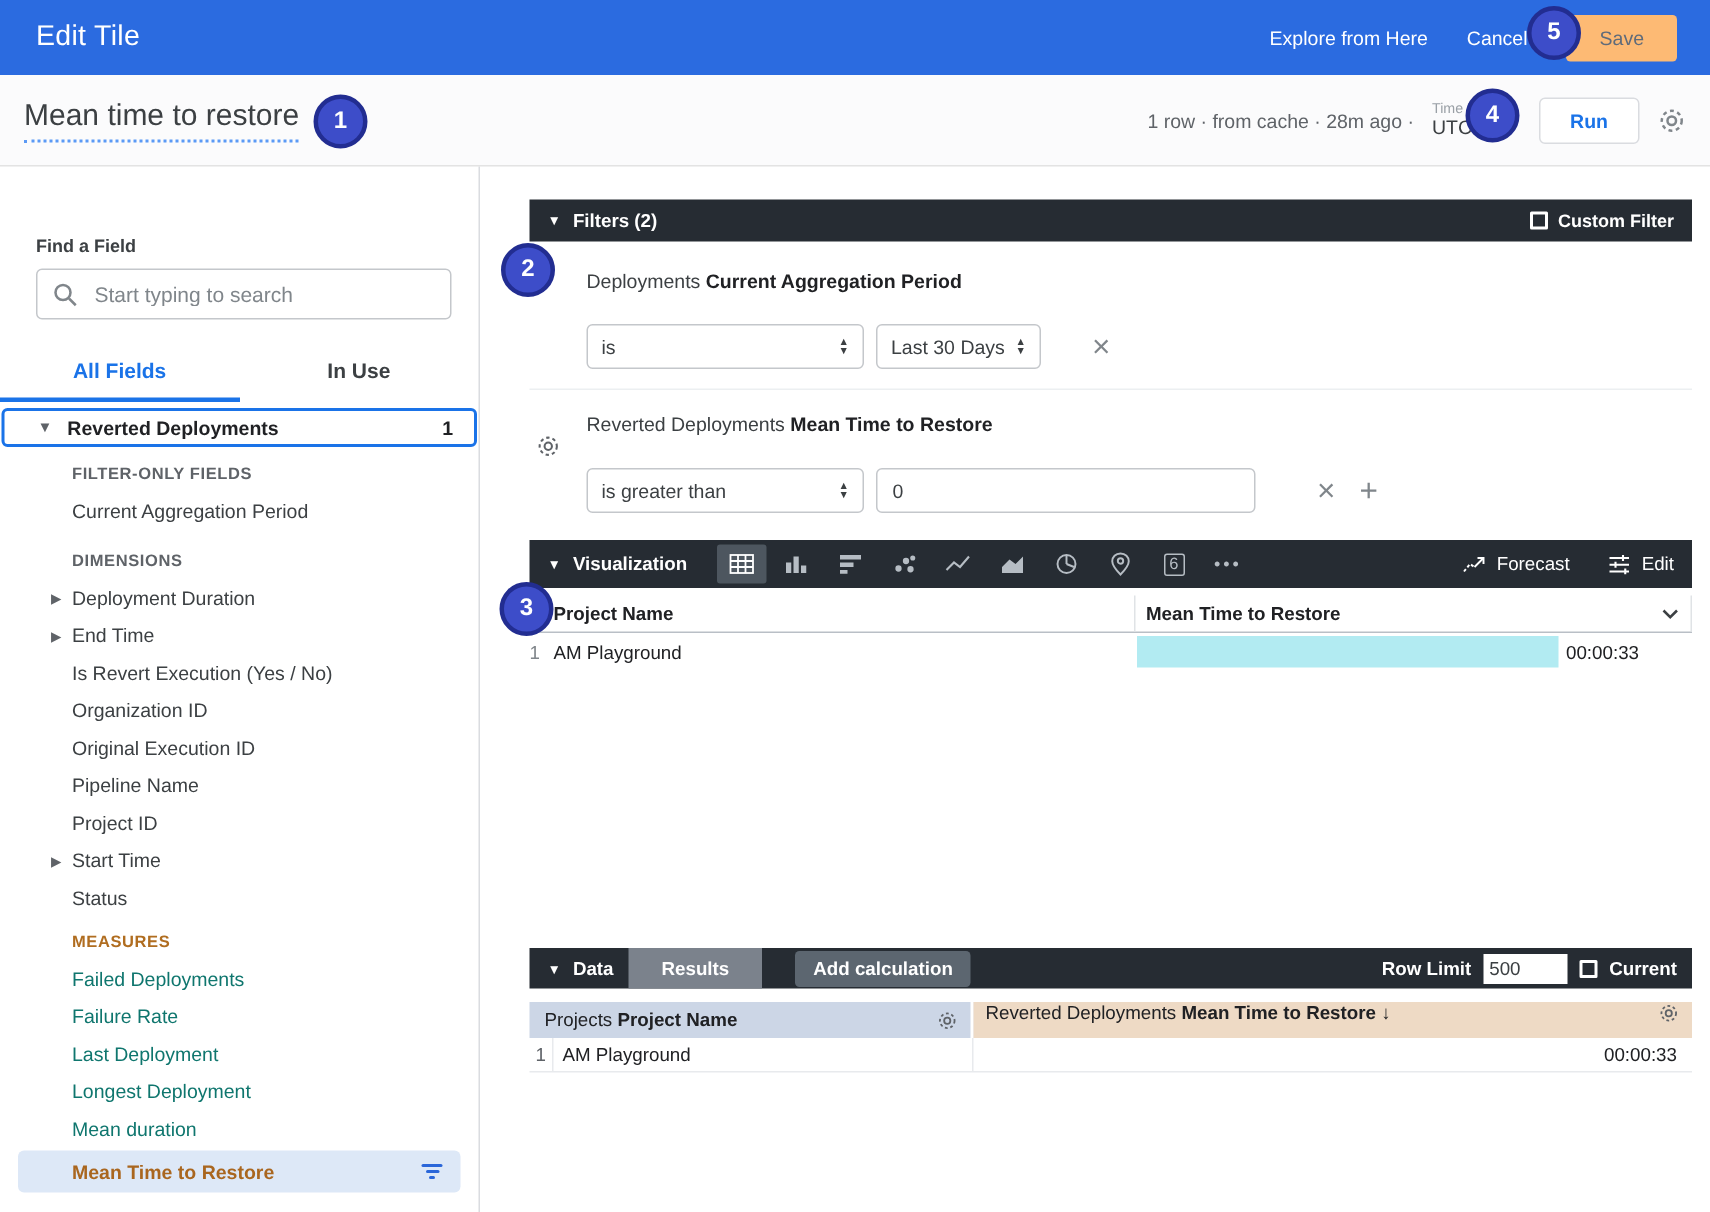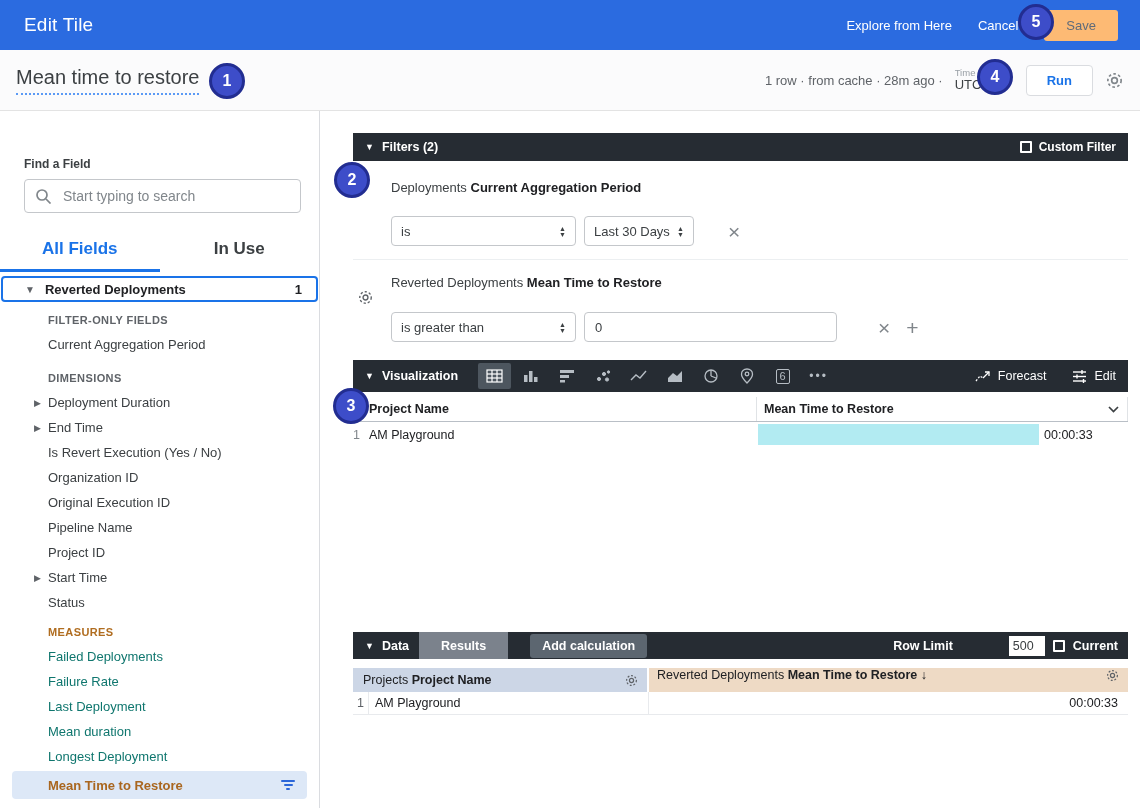--- a/index.html
+++ b/index.html
@@ -31,21 +31,21 @@
   .main { flex:1; padding:22px 12px 0 33px; }
   
   .sb-head { display:flex; align-items:center; justify-content:space-between; padding:0 20px 0 24px; }
   .sb-title { font-size:16px; font-weight:bold; color:#202124; }
   .collapse-circle { width:19px; height:19px; border:1.5px solid #80868b; border-radius:50%; color:#5f6368; display:flex; align-items:center; justify-content:center; font-size:13px; line-height:1; cursor:pointer; padding-bottom:2px;}
   .find-label { font-size:12px; font-weight:bold; color:#3c4043; margin:19px 24px 8px; }
   .search-box { margin:0 18px 0 24px; height:34px; border:1px solid #c4c7cb; border-radius:4px; display:flex; align-items:center; padding:0 10px; gap:11px; background:#fff; }
   .search-box input { border:none; outline:none; flex:1; font-size:14px; font-family:inherit; color:#3c4043; background:transparent; }
   .search-box input::placeholder { color:#80868b; }
   .sb-tabs { display:flex; margin-top:26px; }
-  .sb-tab { flex:1; text-align:center; font-size:17px; font-weight:bold; padding-bottom:10px; cursor:pointer; }
+  .sb-tab { flex:1; text-align:center; font-size:14px; font-weight:bold; padding-bottom:10px; cursor:pointer; }
   .sb-tab.active { color:#1a73e8; border-bottom:3px solid #1a73e8; }
   .sb-tab.inactive { color:#3c4043; border-bottom:3px solid transparent; }
   .view-row { border:2px solid #1a73e8; border-radius:4px; margin:4px 1px 0; height:26px; display:flex; align-items:center; padding:0 14px 0 12px; cursor:pointer; }
   .view-caret { font-size:10px; color:#5f6368; margin:0 10px 0 10px; }
   .view-label { font-weight:bold; color:#202124; font-size:13px; }
   .view-count { margin-left:auto; font-weight:bold; color:#202124; }
   .s-row { height:25px; display:flex; align-items:center; padding-left:48px; position:relative; font-size:13px; color:#3c4043; cursor:pointer; }
   .s-section { font-size:11px; font-weight:bold; letter-spacing:.4px; color:#5f6368; cursor:default;text-align:center; }
   .s-section.measures { color:#b06d20; }
   .s-row .tree-arrow { position:absolute; left:34px; font-size:9px; color:#5f6368; }
@@ -98,21 +98,21 @@
   .vt-row .vt-col2 { border-color:transparent; padding-left:0; }
   .cell-bar { width:281px; height:21px; background:#b2ebf2; margin-left:1px; }
   .cell-value { margin-left:5px; }
   
   .data-section { margin-top:185px; }
   .data-bar { height:27px; padding-right:10px; }
   .results-tab { height:27px; background:#7b828c; display:flex; align-items:center; padding:0 22px; font-weight:bold; margin-left:10px; cursor:pointer; }
   .add-calc { margin-left:22px; background:#5c6670; border:none; border-radius:3px; color:#fff; font-weight:bold; font-size:12.5px; padding:5px 12px; font-family:inherit; cursor:pointer; }
   .data-right { margin-left:auto; display:flex; align-items:center; gap:8px; }
   .rowlimit-label, .totals-label { font-weight:bold; font-size:12.5px; }
-  .rowlimit-input { width:36px; height:20px; border:none; font-size:12.5px; padding:0 4px; font-family:inherit; color:#3c4043; outline:none;margin-left:48px; }
+  .rowlimit-input { width:56px; height:20px; border:none; font-size:12.5px; padding:0 4px; font-family:inherit; color:#3c4043; outline:none; }
   .data-table { margin-top:9px; }
   .dt-header { display:flex; height:24px; font-size:12.5px; color:#202124; }
   .dt-h1 { width:296px; background:#ccd6e6; display:flex; align-items:center; padding:0 8px 0 10px; border-right:2px solid #fff; cursor:pointer; }
   .dt-h2 { flex:1; background:#eedac5; display:flex; align-items:flex-start; padding:0 8px 0 8px; cursor:pointer; }
   .dt-gear { margin-left:auto; display:flex; }
   .dt-row { display:flex; height:23px; align-items:center; font-size:12.5px; border-bottom:1px solid #e8eaed; color:#202124; }
   .dt-rownum { width:16px; color:#5f6368; text-align:right; padding-right:4px; border-right:1px solid #e8eaed; height:100%; display:flex; align-items:center; justify-content:flex-end; }
   .dt-c1 { width:280px; padding-left:6px; border-right:1px solid #e8eaed; height:100%; display:flex; align-items:center; }
   .dt-c2 { flex:1; text-align:right; padding-right:10px; }
   
@@ -204,22 +204,22 @@
         <span>Start Time</span>
       </div>
     <div class="s-row">
         <span>Status</span>
       </div>
 
     <div class="s-row s-section measures mt4">MEASURES</div>
     <div class="s-row measure">Failed Deployments</div>
     <div class="s-row measure">Failure Rate</div>
     <div class="s-row measure">Last Deployment</div>
+    <div class="s-row measure">Longest Deployment</div>
     <div class="s-row measure">Mean duration</div>
-    <div class="s-row measure">Longest Deployment</div>
     <div class="pill">
       <span class="pill-label">Mean Time to Restore</span>
       <span class="filter-icon">
           <i></i>
           <i></i>
           <i></i>
         </span>
     </div>
   </div>
 

